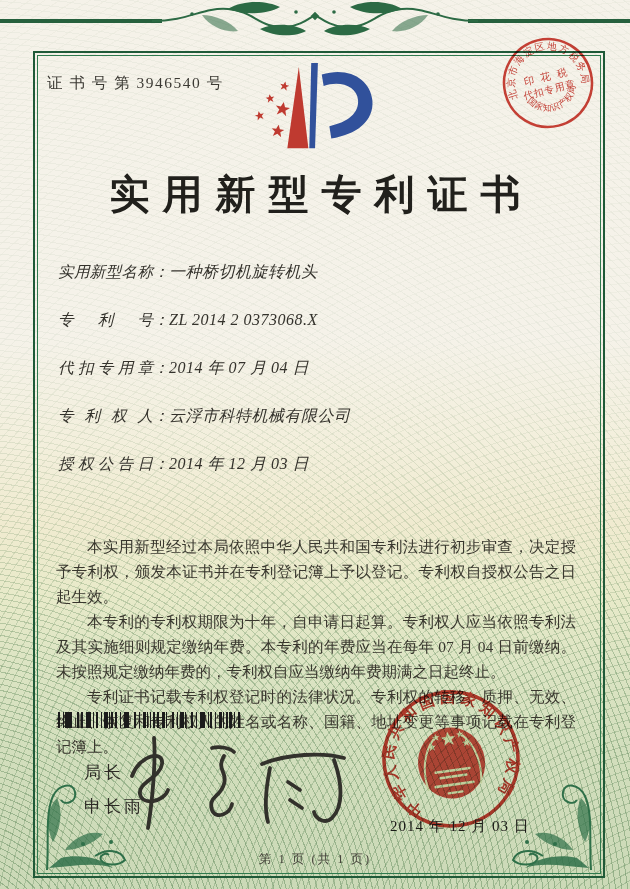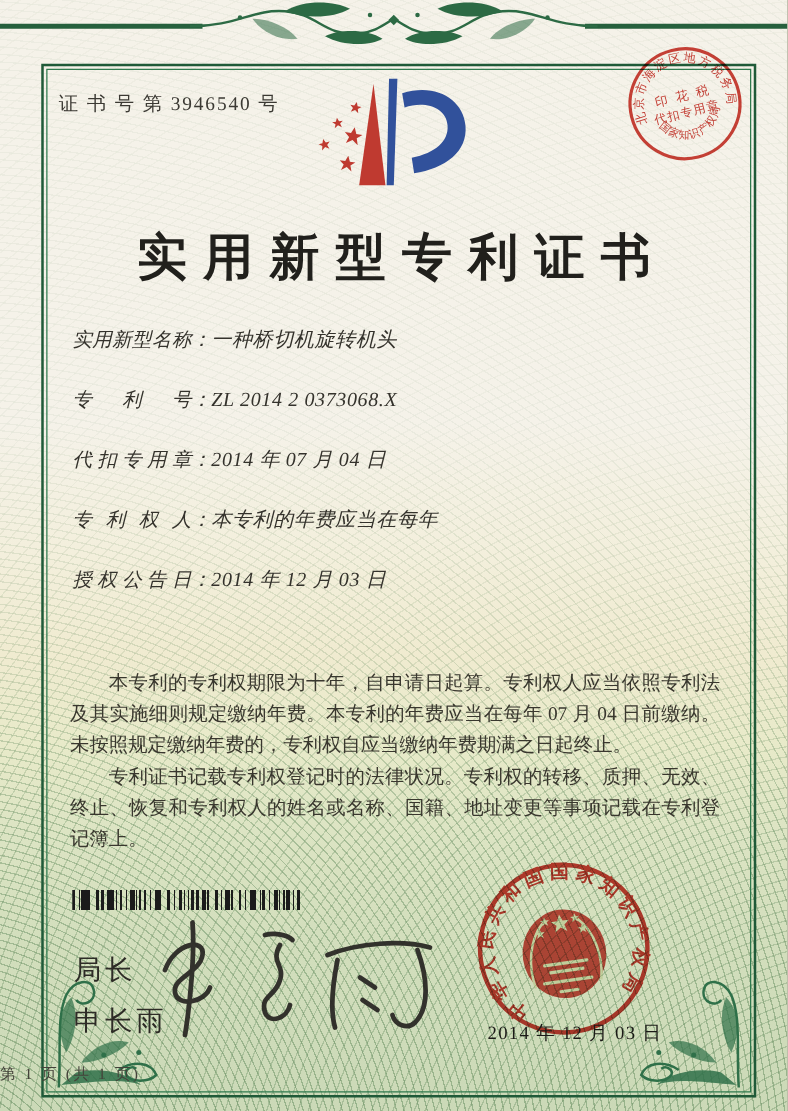--- a/index.html
+++ b/index.html
@@ -21,39 +21,39 @@
   .top-line.r{left:468px;width:162px;}
   .top-flourish{position:absolute;left:150px;top:0;z-index:2;}
   .frame{position:absolute;left:33px;top:51px;right:25px;bottom:11px;border:2.5px solid #1f5a38;z-index:2;}
   .frame::after{content:"";position:absolute;inset:2px;border:1px solid #2f7a4e;}
   .corner{position:absolute;z-index:2;}
   .corner.bl{left:39px;bottom:17px;}
   .corner.br{right:31px;bottom:17px;transform:scaleX(-1);}
   .cert-no{position:absolute;left:47px;top:73px;z-index:3;font-size:15.5px;letter-spacing:1.5px;color:#3b3933;}
   .logo{position:absolute;left:230px;top:54px;z-index:3;}
   .tax-stamp{position:absolute;left:501px;top:36px;z-index:4;transform:rotate(-14deg);mix-blend-mode:multiply;opacity:.93;}
-  .title{position:absolute;left:0;top:178px;width:100%;text-align:center;z-index:3;
+  .title{position:absolute;left:0;top:167px;width:100%;text-align:center;z-index:3;
     font-size:40px;font-weight:bold;color:#21201c;letter-spacing:13px;text-indent:13px;}
   .fields{position:absolute;left:58px;top:262px;z-index:3;color:#34322c;}
   .field{height:20px;margin-bottom:28px;font-size:16px;white-space:nowrap;font-style:italic;}
   .field .lab{display:inline-block;width:95px;font-size:15.5px;text-align:justify;text-align-last:justify;vertical-align:bottom;}
   .field .val{letter-spacing:.5px;}
   .body{position:absolute;left:56px;top:534px;width:520px;z-index:3;
     font-size:15.5px;line-height:25px;text-align:justify;color:#39372e;}
   .body p{margin:0;text-indent:2em;}
   .barcode{position:absolute;left:58px;top:712px;width:182px;height:16px;z-index:3;background:
     repeating-linear-gradient(90deg,#1b1b1b 0 2px,transparent 2px 5px,#1b1b1b 5px 6px,transparent 6px 9px,#1b1b1b 9px 12px,transparent 12px 13px,#1b1b1b 13px 14px,transparent 14px 19px),
     repeating-linear-gradient(90deg,#1b1b1b 0 1px,transparent 1px 7px,#1b1b1b 7px 9px,transparent 9px 12px,#1b1b1b 12px 13px,transparent 13px 23px);}
-  .director{position:absolute;left:59px;top:761px;z-index:3;font-size:22px;color:#2d2b26;
+  .director{position:absolute;left:84px;top:761px;z-index:3;font-size:17px;color:#2d2b26;
     font-family:Liberation Mono, monospace;letter-spacing:3px;}
   .director div{margin-bottom:11px;}
   .signature{position:absolute;left:112px;top:726px;z-index:4;}
   .issue-stamp{position:absolute;left:380px;top:688px;z-index:4;transform:rotate(-8deg);mix-blend-mode:multiply;opacity:.95;}
   .stamp-date{position:absolute;left:390px;top:817px;z-index:5;font-size:15px;letter-spacing:1px;color:#1b1a17;}
-  .footer{position:absolute;left:0;bottom:21px;width:100%;z-index:3;
+  .footer{position:absolute;left:0;bottom:21px;width:100%;text-align:center;z-index:3;
     font-size:12.5px;letter-spacing:2px;color:#44423a;}
   svg text{font-family:"Liberation Serif","DejaVu Serif",serif;}
 </style>
 </head>
 <body>
 
 <div class="page">
   <div class="tint"></div>
   <div class="waves"></div>
 
@@ -140,28 +140,29 @@
     <div class="field">
       <span class="lab">实用新型名称</span><span class="sep">：</span><span class="val">一种桥切机旋转机头</span>
     </div>
     <div class="field">
       <span class="lab">专利号</span><span class="sep">：</span><span class="val">ZL 2014 2 0373068.X</span>
     </div>
     <div class="field">
       <span class="lab">代扣专用章</span><span class="sep">：</span><span class="val">2014 年 07 月 04 日</span>
     </div>
     <div class="field">
-      <span class="lab">专利权人</span><span class="sep">：</span><span class="val">本专利的年费应当在每年</span>
+      <span class="lab">专利权人</span><span class="sep">：</span><span class="val">云浮市科特机械有限公司</span>
     </div>
     <div class="field">
       <span class="lab">授权公告日</span><span class="sep">：</span><span class="val">2014 年 12 月 03 日</span>
     </div>
   </div>
 
   <div class="body">
+    <p>本实用新型经过本局依照中华人民共和国专利法进行初步审查，决定授予专利权，颁发本证书并在专利登记簿上予以登记。专利权自授权公告之日起生效。</p>
     <p>本专利的专利权期限为十年，自申请日起算。专利权人应当依照专利法及其实施细则规定缴纳年费。本专利的年费应当在每年 07 月 04 日前缴纳。未按照规定缴纳年费的，专利权自应当缴纳年费期满之日起终止。</p>
     <p>专利证书记载专利权登记时的法律状况。专利权的转移、质押、无效、终止、恢复和专利权人的姓名或名称、国籍、地址变更等事项记载在专利登记簿上。</p>
   </div>
 
   <div class="barcode"></div>
 
   <div class="director">
     <div>局长</div>
     <div>申长雨</div>
   </div>

